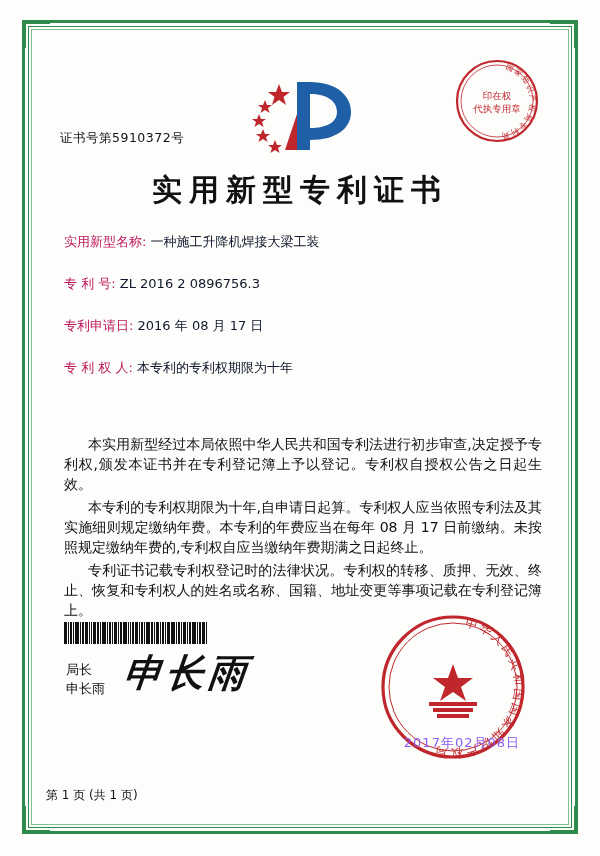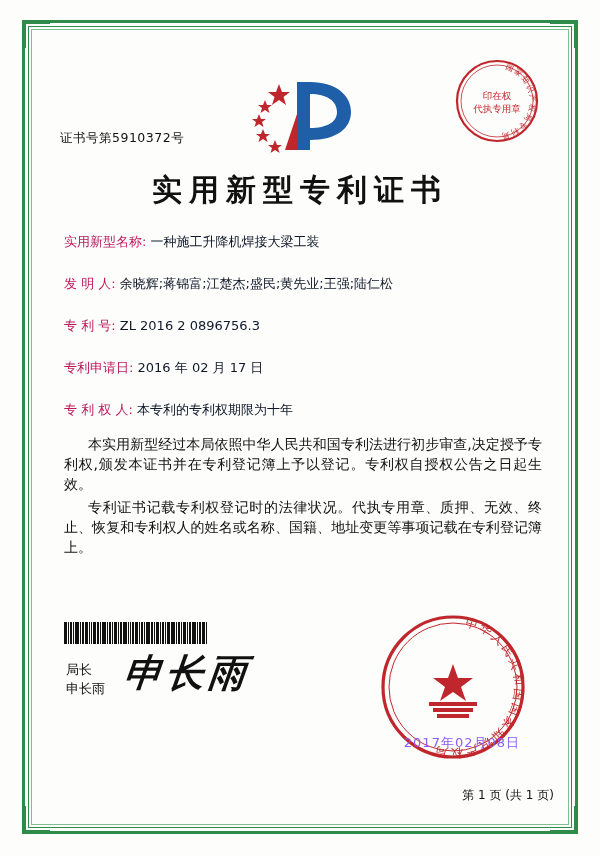--- a/index.html
+++ b/index.html
@@ -205,21 +205,21 @@
     letter-spacing: 1px;
     font-family: "DejaVu Sans", "Liberation Sans", sans-serif;
     text-align: center;
   }
 
   .page-no {
     position: absolute;
     left: 0;
     right: 0;
     bottom: 4px;
-    text-align: right;
+    text-align: left;
     font-size: 12px;
     color: #111;
   }
 </style>
 </head>
 <body>
 
 <div class="page">
 
   <div class="border-outer"></div>
@@ -265,40 +265,37 @@
     </div>
 
     <div class="title">实用新型专利证书</div>
 
     <div class="fields">
       <div class="field-row">
         <span class="field-label">实用新型名称:</span>
         <span class="field-value">一种施工升降机焊接大梁工装</span>
       </div>
       <div class="field-row">
-        <span class="field-label">发 明 人:</span>
-        <span class="field-value">余晓辉;蒋锦富;江楚杰;盛民;黄先业;王强;陆仁松</span>
-      </div>
-      <div class="field-row">
         <span class="field-label">专 利 号:</span>
         <span class="field-value">ZL 2016 2 0896756.3</span>
       </div>
       <div class="field-row">
         <span class="field-label">专利申请日:</span>
-        <span class="field-value">2016 年 02 月 17 日</span>
+        <span class="field-value">2016 年 08 月 17 日</span>
       </div>
       <div class="field-row">
         <span class="field-label">专 利 权 人:</span>
         <span class="field-value">本专利的专利权期限为十年</span>
       </div>
     </div>
 
     <div class="body-text">
       <p>本实用新型经过本局依照中华人民共和国专利法进行初步审查,决定授予专利权,颁发本证书并在专利登记簿上予以登记。专利权自授权公告之日起生效。</p>
-      <p>专利证书记载专利权登记时的法律状况。代执专用章、质押、无效、终止、恢复和专利权人的姓名或名称、国籍、地址变更等事项记载在专利登记簿上。</p>
+      <p>本专利的专利权期限为十年,自申请日起算。专利权人应当依照专利法及其实施细则规定缴纳年费。本专利的年费应当在每年 08 月 17 日前缴纳。未按照规定缴纳年费的,专利权自应当缴纳年费期满之日起终止。</p>
+      <p>专利证书记载专利权登记时的法律状况。专利权的转移、质押、无效、终止、恢复和专利权人的姓名或名称、国籍、地址变更等事项记载在专利登记簿上。</p>
     </div>
 
     <div class="barcode">
       <i style="width:3px"></i><i style="width:1px"></i><i style="width:2px"></i><i style="width:1px"></i><i style="width:4px"></i><i style="width:1px"></i><i style="width:2px"></i><i style="width:3px"></i><i style="width:1px"></i><i style="width:1px"></i><i style="width:3px"></i><i style="width:2px"></i><i style="width:1px"></i><i style="width:4px"></i><i style="width:1px"></i><i style="width:2px"></i><i style="width:1px"></i><i style="width:3px"></i><i style="width:1px"></i><i style="width:2px"></i><i style="width:4px"></i><i style="width:1px"></i><i style="width:1px"></i><i style="width:2px"></i><i style="width:3px"></i><i style="width:1px"></i><i style="width:2px"></i><i style="width:1px"></i><i style="width:4px"></i><i style="width:2px"></i><i style="width:1px"></i><i style="width:3px"></i><i style="width:1px"></i><i style="width:2px"></i><i style="width:1px"></i><i style="width:3px"></i><i style="width:4px"></i><i style="width:1px"></i><i style="width:2px"></i><i style="width:1px"></i><i style="width:3px"></i><i style="width:1px"></i><i style="width:2px"></i><i style="width:4px"></i><i style="width:1px"></i><i style="width:2px"></i><i style="width:3px"></i><i style="width:1px"></i>
     </div>
 
     <div class="sign-block">
       <div>局长</div>
       <div>申长雨</div>
     </div>

